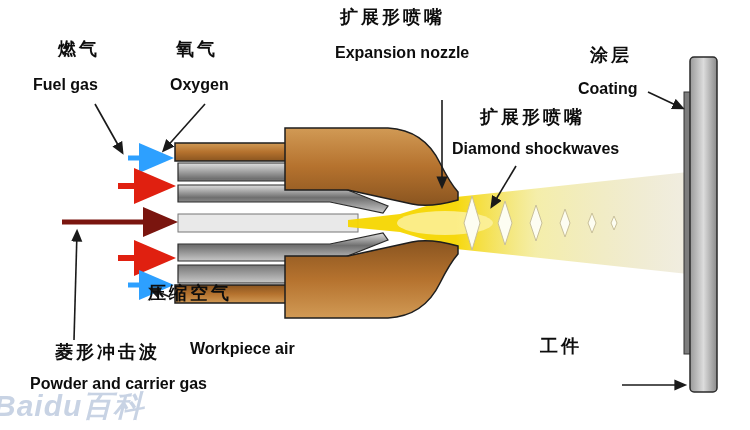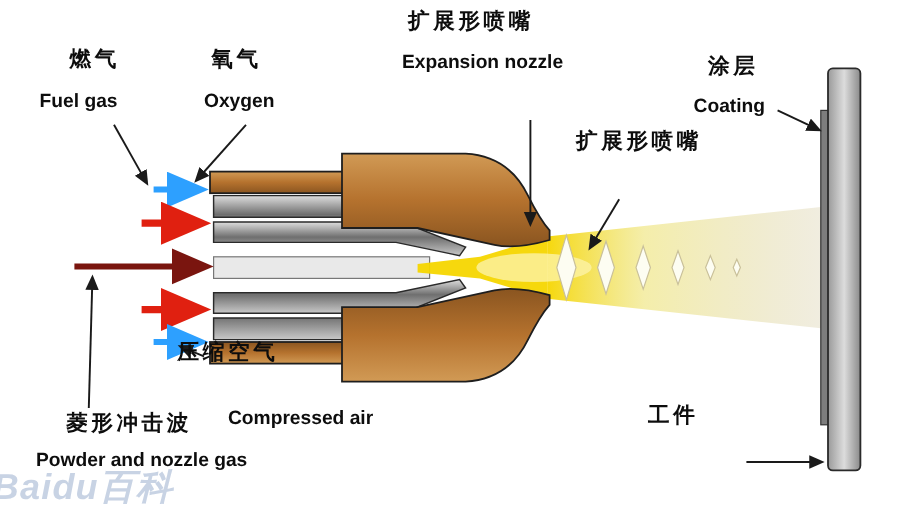--- a/index.html
+++ b/index.html
@@ -136,23 +136,24 @@
   <div class="lbl zh" style="left:176px;top:40px">氧气</div>
   <div class="lbl en" style="left:170px;top:76px">Oxygen</div>
 
   <div class="lbl en" style="left:335px;top:44px">Expansion nozzle</div>
   <div class="lbl zh" style="left:340px;top:8px">扩展形喷嘴</div>
 
   <div class="lbl zh" style="left:590px;top:46px">涂层</div>
   <div class="lbl en" style="left:578px;top:80px">Coating</div>
 
   <div class="lbl zh" style="left:480px;top:108px">扩展形喷嘴</div>
+  <div class="lbl en" style="left:452px;top:140px">Diamond shockwaves</div>
 
   <div class="lbl zh" style="left:148px;top:284px">压缩空气</div>
-  <div class="lbl en" style="left:190px;top:340px">Compressed air</div>
+  <div class="lbl en" style="left:190px;top:340px">Workpiece air</div>
 
   <div class="lbl zh" style="left:55px;top:343px">菱形冲击波</div>
-  <div class="lbl en" style="left:30px;top:375px">Powder and nozzle gas</div>
+  <div class="lbl en" style="left:30px;top:375px">Powder and carrier gas</div>
 
   <div class="lbl zh" style="left:540px;top:337px">工件</div>
 
   <div class="watermark">Baidu百科</div>
 </div>
 
 </body></html>

